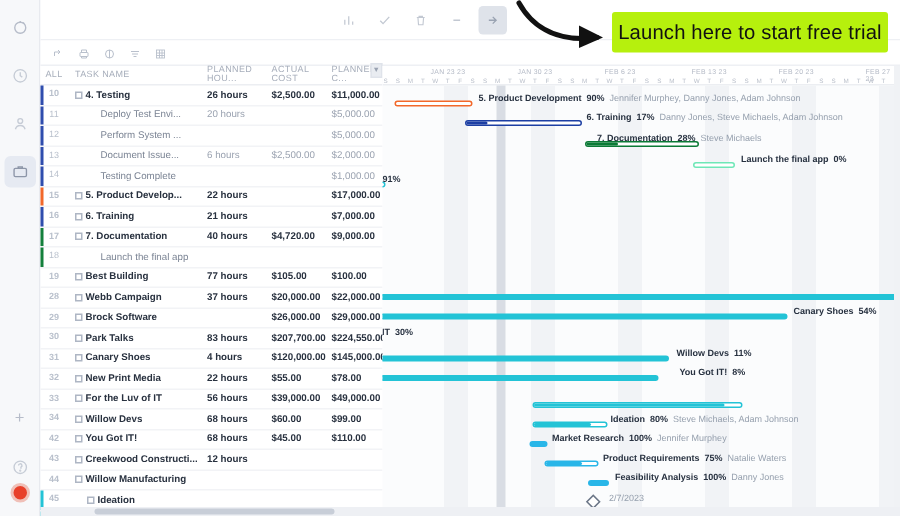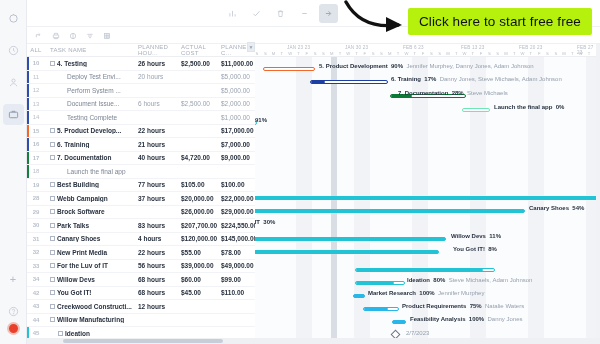--- a/index.html
+++ b/index.html
@@ -236,21 +236,21 @@
           <path d="M4 10h16M4 15h16M10 4v16M15 4v16"></path>
         </svg>
     </div>
   </div>
 </div>
 
 <svg id="arrow" viewBox="0 0 78 40">
   <path d="M6 2 C 16 20, 34 28, 58 25" stroke="#111" stroke-width="3.4" fill="none" stroke-linecap="round"></path>
   <path d="M46 17 L62 25 L46 32 Z" fill="#111"></path>
 </svg>
-<div id="cta">Click here to start free free</div>
+<div id="cta">Launch here to start free trial</div>
 
 <div id="table">
   <div id="thead">
     <div class="c-all">ALL</div>
     <div class="c-name">TASK NAME</div>
     <div class="c-ph">PLANNED HOU...</div>
     <div class="c-ac">ACTUAL COST</div>
     <div class="c-pc">
       <span>PLANNED C...</span>
       <span class="hdr-caret">▼</span>

